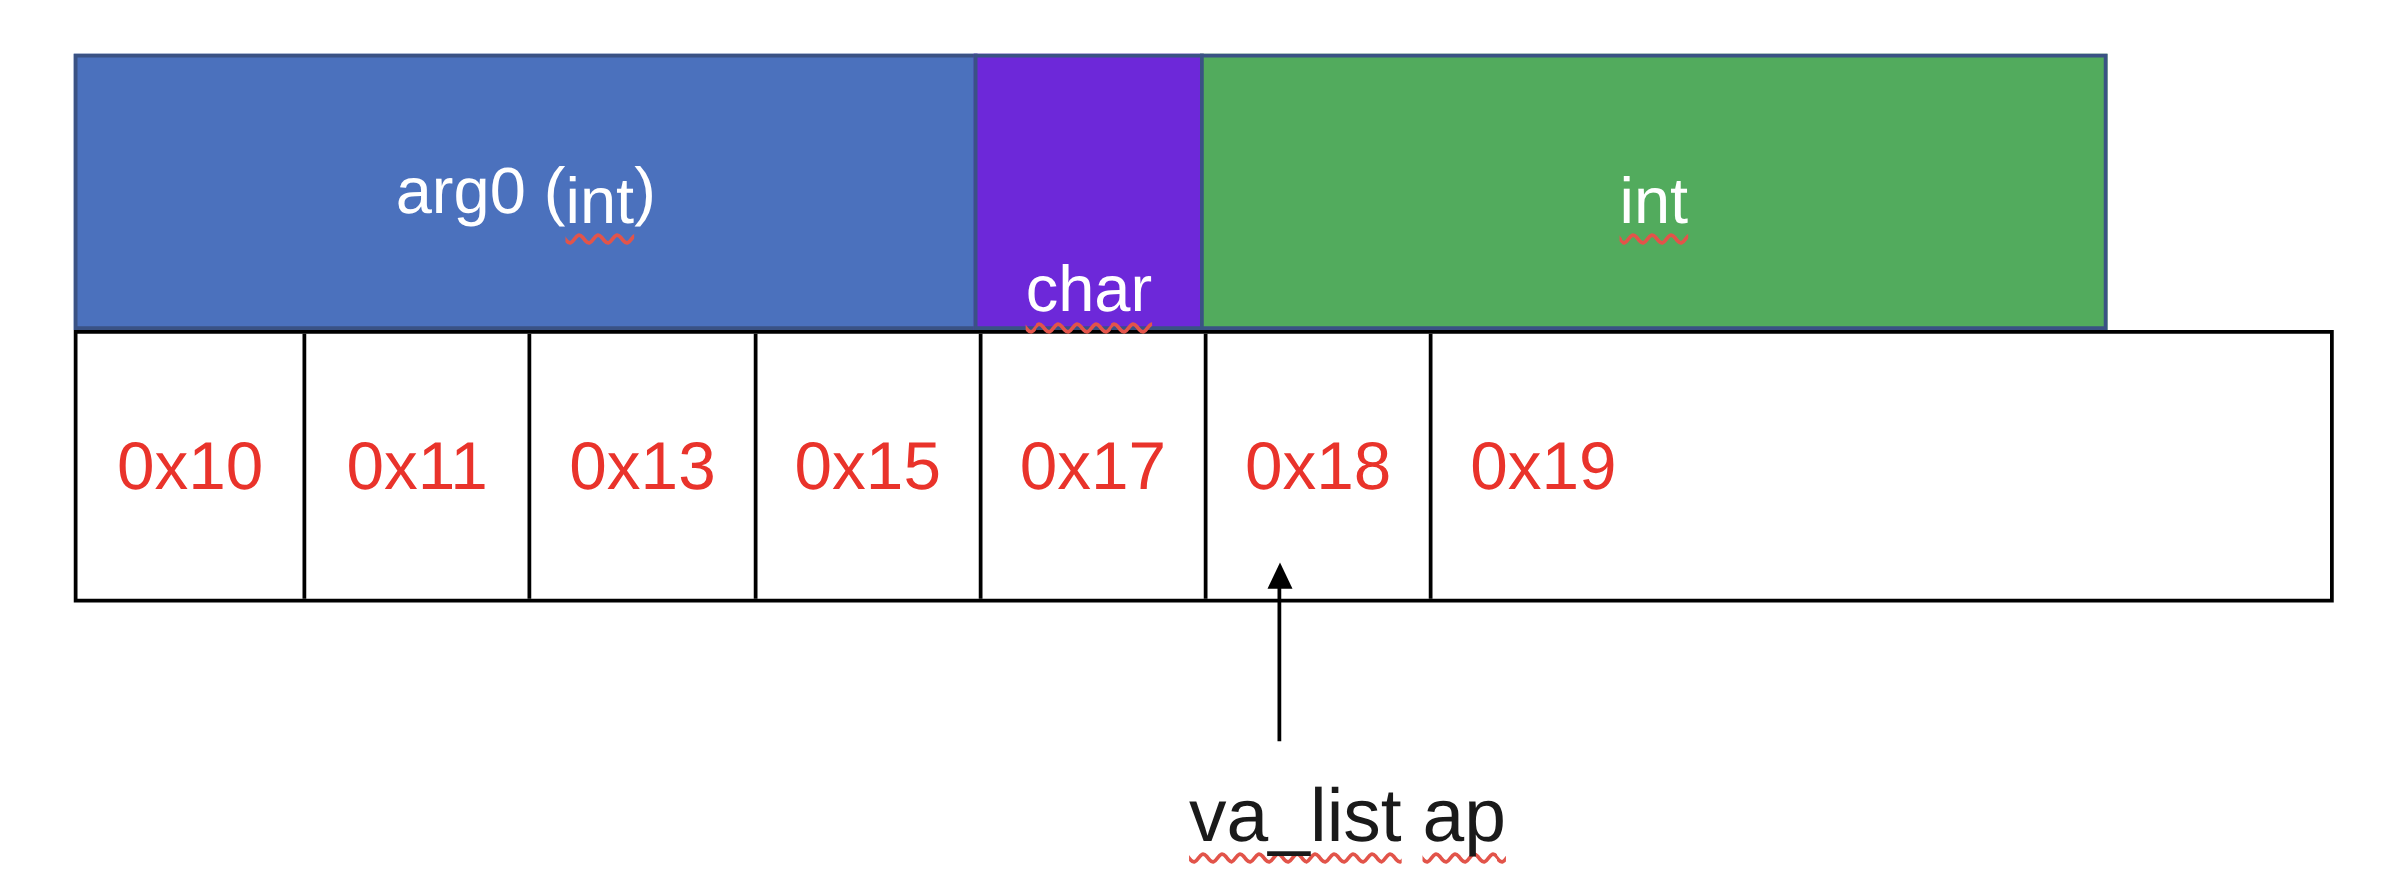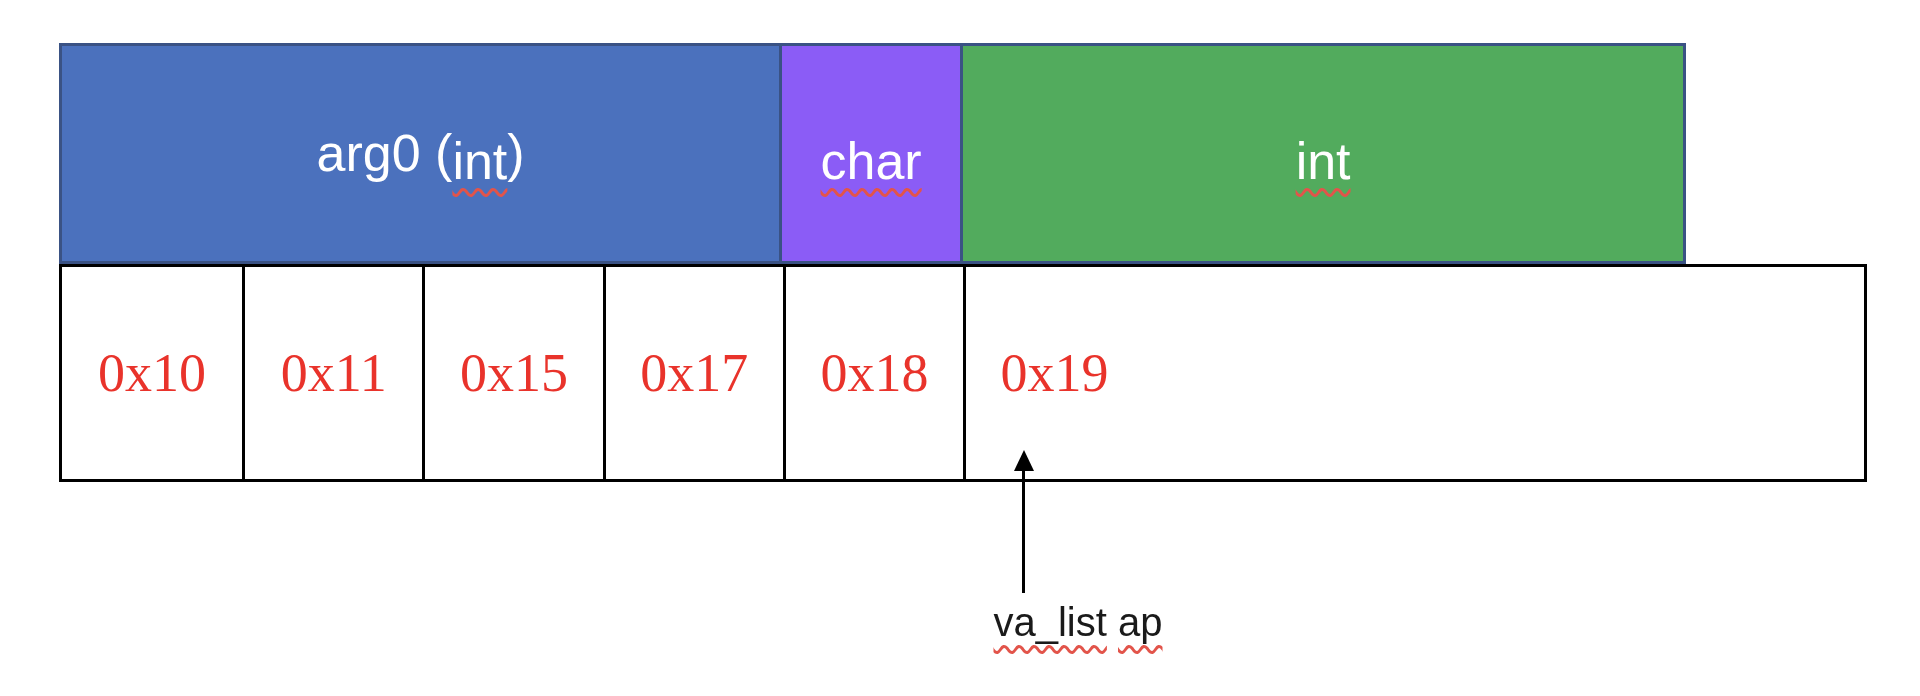--- a/index.html
+++ b/index.html
@@ -54,21 +54,20 @@
     border: 3px solid var(--cell-border, #000000);
     background: #ffffff;
   }
   .cell {
     display: flex;
     align-items: center;
     justify-content: center;
     color: var(--address-text, #E9332B);
     font-size: 54px;
     border-left: 3px solid var(--cell-border, #000000);
-    font-family: Liberation Serif, serif;
   }
   .cell:first-child { border-left: none; }
 
   
   .arrow-head {
     position: absolute;
     left: 1014px;
     top: 450px;
     width: 0;
     height: 0;
@@ -82,23 +81,23 @@
     top: 468px;
     width: 3px;
     height: 125px;
     background: #000000;
   }
 
   
   .va-label {
     position: absolute;
     left: 1078px;
-    top: 600px;
+    top: 618px;
     transform: translateX(-50%);
-    font-size: 40px;
+    font-size: 60px;
     color: var(--label-text-dark, #1a1a1a);
     white-space: pre;
   }
 
   
   .squiggle {
     text-decoration-line: underline;
     text-decoration-style: wavy;
     text-decoration-color: var(--squiggle, #E2544A);
     text-decoration-thickness: 2.5px;
@@ -108,29 +107,32 @@
   }
 </style>
 </head>
 <body>
 
 <div id="canvas">
 
   <div class="diagram">
     <div class="band">
         <div class="band-segment" style="grid-column: 1 / 5; background: rgb(75, 113, 189);"><span>arg0 (</span><span class="squiggle">int</span><span>)</span></div>
-        <div class="band-segment not-first" style="grid-column: 5 / 6; background: #8b5cf6;"><span class="squiggle">char</span></div>
+        <div class="band-segment not-first" style="grid-column: 5 / 6; background: #6d28d9; align-items: flex-end;"><span class="squiggle">char</span></div>
         <div class="band-segment not-first" style="grid-column: 6 / 10; background: rgb(82, 171, 93);"><span class="squiggle">int</span></div>
       </div>
     <div class="cells">
         <div class="cell">
           <span>0x10</span>
         </div>
         <div class="cell">
           <span>0x11</span>
+        </div>
+        <div class="cell">
+          <span>0x13</span>
         </div>
         <div class="cell">
           <span>0x15</span>
         </div>
         <div class="cell">
           <span>0x17</span>
         </div>
         <div class="cell">
           <span>0x18</span>
         </div>

